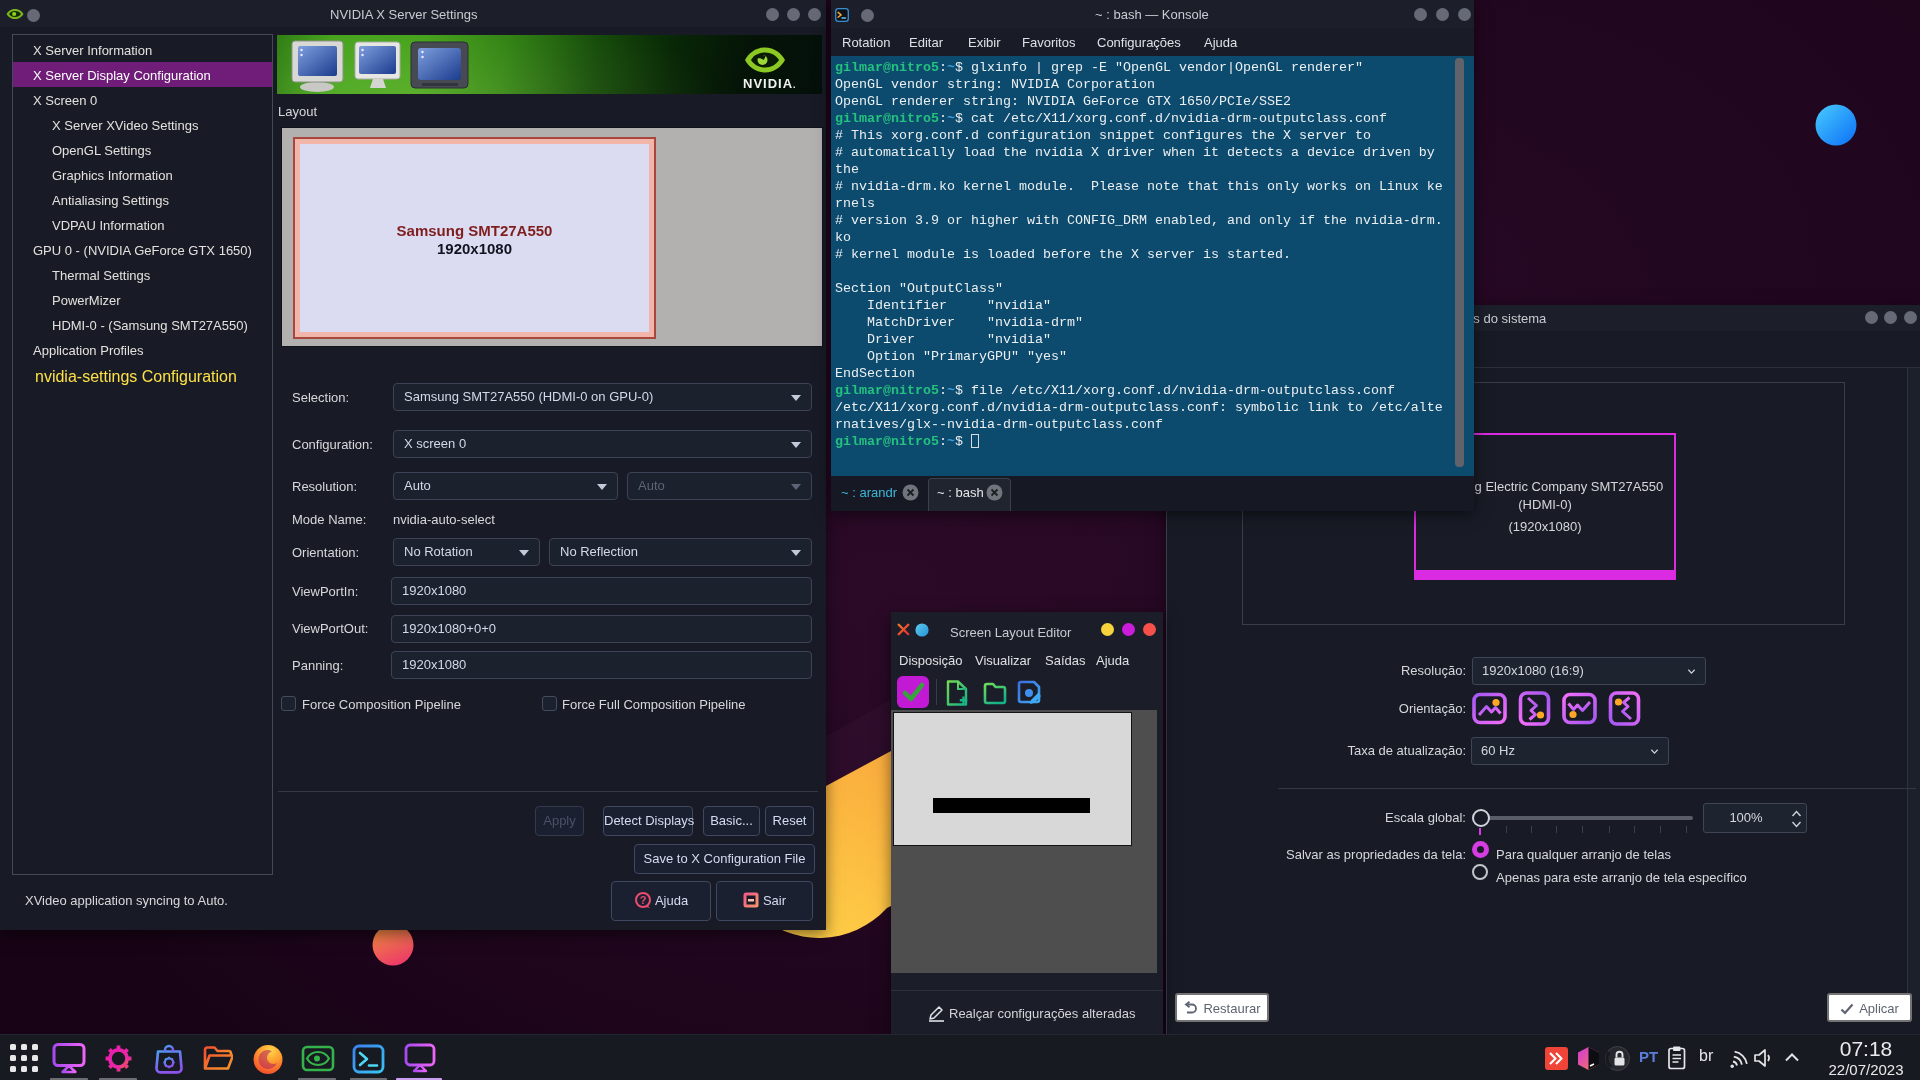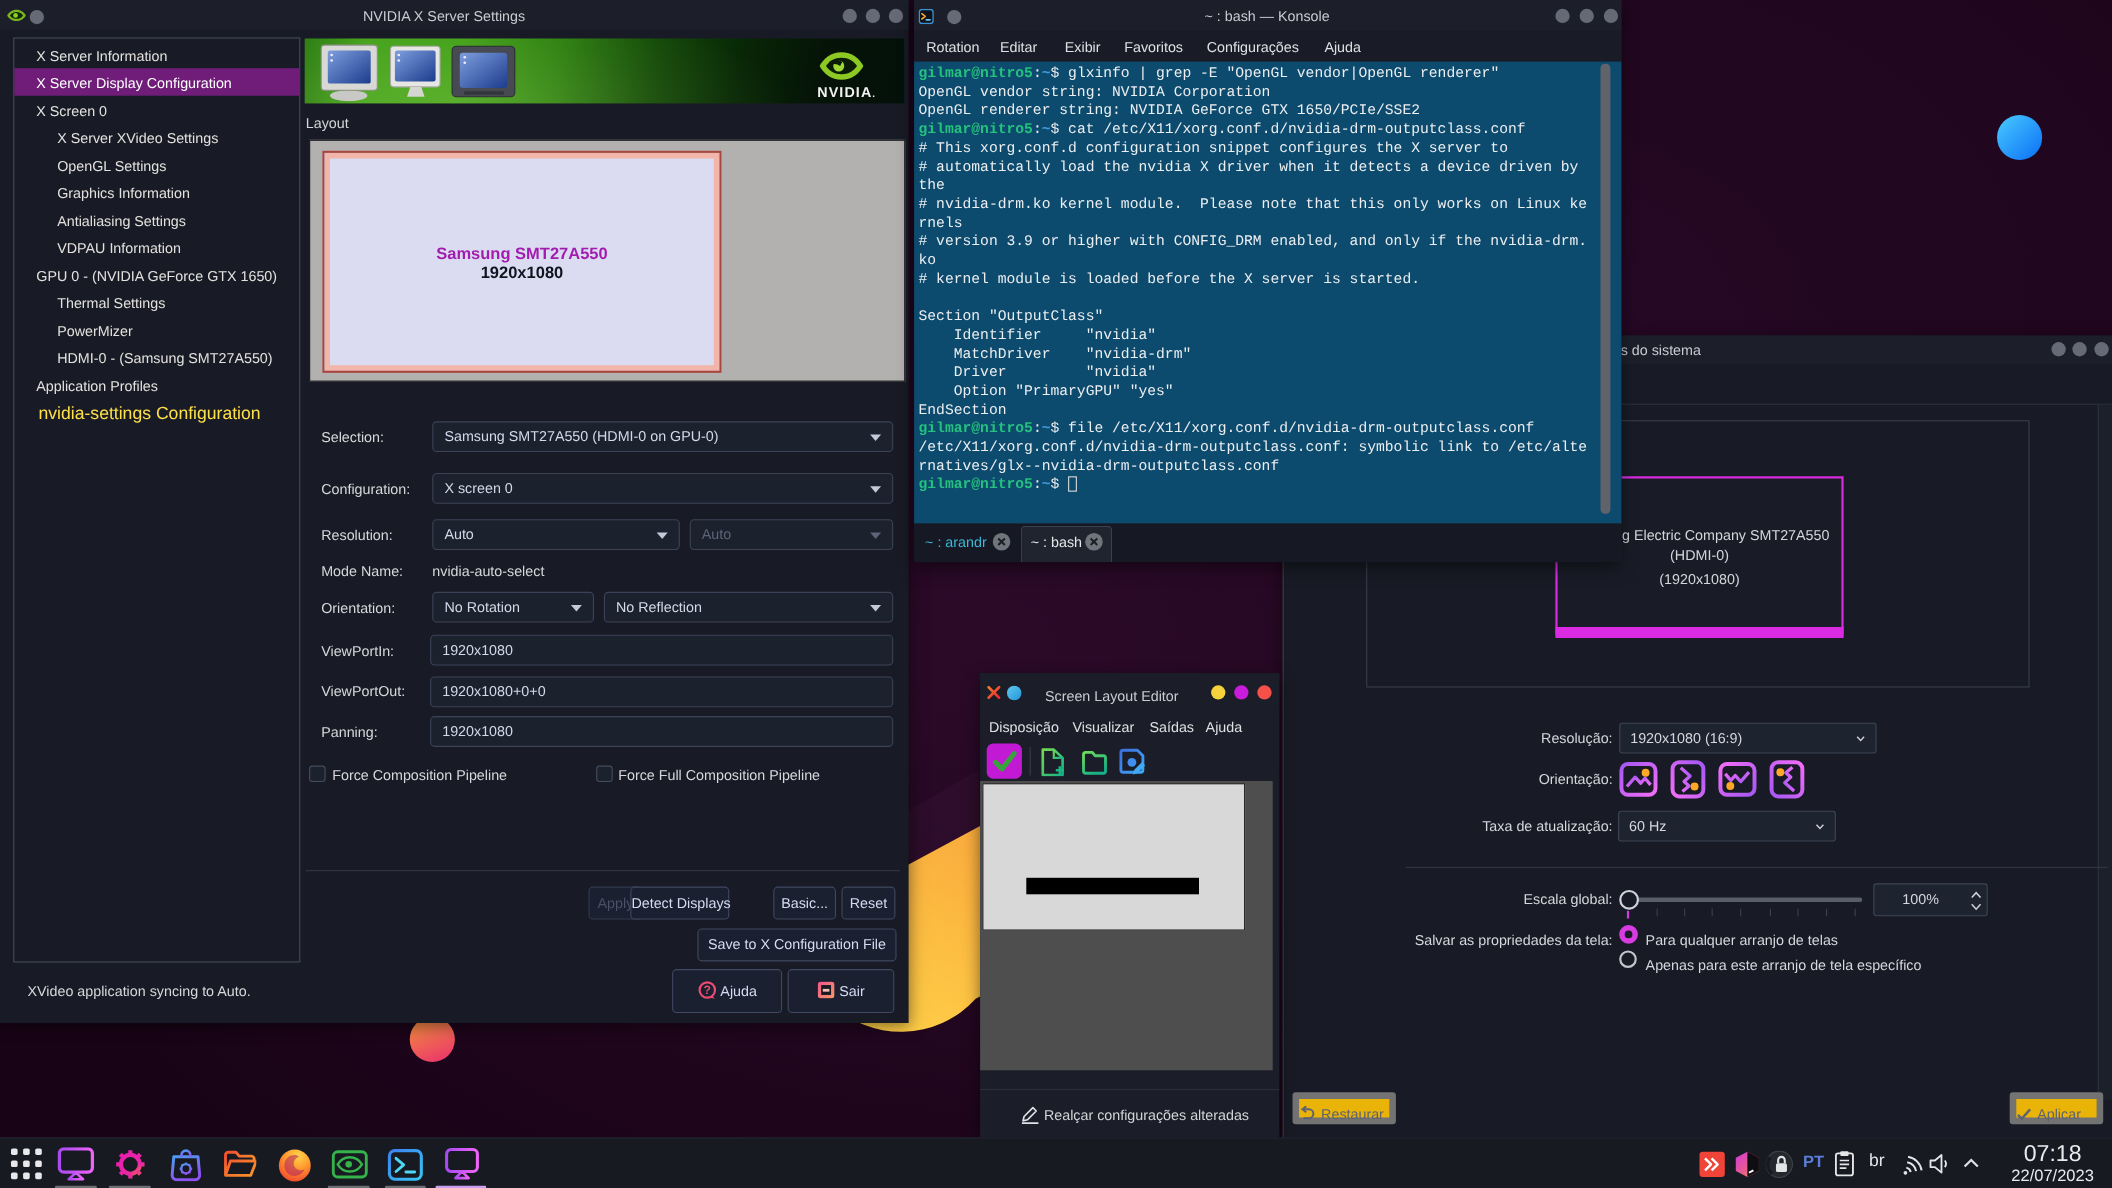--- a/index.html
+++ b/index.html
@@ -25,22 +25,22 @@
 .lbl{position:absolute;font-size:13px;color:#d7d8db;white-space:nowrap}
 .cb{position:absolute;width:15px;height:15px;background:#1c212e;border:1px solid #454c5e;border-radius:3px}
 
 .kdd{position:absolute;background:#1e2330;border:1px solid #3e4555;border-radius:3px;height:28px;
 font-size:13px;color:#d5d7dc;line-height:26px;padding-left:9px;white-space:nowrap}
 .chev{position:absolute;right:9px;top:9px;width:9px;height:9px}
 .rlbl{position:absolute;font-size:13px;color:#d5d7dc;text-align:right;white-space:nowrap}
 .pg{color:#25c17e;font-weight:bold}
 .pb{color:#3f9bdc;font-weight:bold}
 .tick{position:absolute;top:521px;width:1px;height:7px;background:#3c404b}
-.kbtn{position:absolute;background:#eab308;border:6px solid #737373;border-radius:3px;
-font-size:13px;color:#5d6370;text-align:left;line-height:27px;white-space:nowrap}
+.kbtn{position:absolute;background:#ffffff;border:2px solid #737373;border-radius:3px;
+font-size:13px;color:#5d6370;text-align:center;line-height:27px;white-space:nowrap}
 
 #tbar{position:absolute;left:0;top:1034px;width:1920px;height:46px;background:#171a21;border-top:1px solid #232530}
 .tund{position:absolute;top:43px;height:3px;background:#6d6d74;border-radius:1px}
 </style>
 </head>
 <body>
 <div id="desk">
 <svg width="1920" height="1080" style="position:absolute;left:0;top:0">
 <defs>
 <linearGradient id="ylg" x1="1" y1="0" x2="0" y2="1">
@@ -302,21 +302,21 @@
       <path d="M32 10c-10 0-18 5-22.5 12C14 29 22 34 32 34s18-5 22.5-12C50 15 42 10 32 10z" fill="#0a1c06"></path>
       <circle cx="28" cy="22" r="8" fill="#9ed832"></circle>
       <path d="M14 16 C20 12 28 12 33 16 L30 22 C25 18 19 18 14 22 Z" fill="#0a1c06"></path>
     </svg>
     <div class="nw" style="left:466px;top:41px;font-size:13px;font-weight:bold;color:#f2f2f2;letter-spacing:1px">NVIDIA<span style="font-size:9px">.</span></div>
   </div>
 
   <div class="nw" style="left:278px;top:104px;font-size:13px;color:#d6d7da">Layout</div>
   <div class="abs" style="left:281px;top:127px;width:542px;height:220px;background:#b2b1b0;border:1px solid #101318"></div>
   <div class="abs" style="left:293px;top:137px;width:363px;height:202px;background:#dbdcf1;border:2px solid #a8473e;box-shadow:inset 0 0 0 5px #f2b5aa">
-    <div class="abs" style="left:0;top:83px;width:100%;text-align:center;font-size:15px;font-weight:bold;color:#a21caf">Samsung SMT27A550</div>
+    <div class="abs" style="left:0;top:83px;width:100%;text-align:center;font-size:15px;font-weight:bold;color:#7f1d1d">Samsung SMT27A550</div>
     <div class="abs" style="left:0;top:101px;width:100%;text-align:center;font-size:15px;font-weight:bold;color:#10141f">1920x1080</div>
   </div>
 
   <div class="lbl" style="left:292px;top:390px">Selection:</div>
   <div class="ndd" style="left:393px;top:383px;width:419px">Samsung SMT27A550 (HDMI-0 on GPU-0)<span class="ar"></span></div>
   <div class="lbl" style="left:292px;top:437px">Configuration:</div>
   <div class="ndd" style="left:393px;top:430px;width:419px">X screen 0<span class="ar"></span></div>
   <div class="lbl" style="left:292px;top:479px">Resolution:</div>
   <div class="ndd" style="left:393px;top:472px;width:225px">Auto<span class="ar"></span></div>
   <div class="ndd" style="left:627px;top:472px;width:185px;color:#5d6476">Auto<span class="ar" style="border-top-color:#5d6476"></span></div>
@@ -332,21 +332,21 @@
   <div class="lbl" style="left:292px;top:658px">Panning:</div>
   <div class="nin" style="left:391px;top:651px;width:421px">1920x1080</div>
   <div class="cb" style="left:281px;top:696px"></div>
   <div class="lbl" style="left:302px;top:697px">Force Composition Pipeline</div>
   <div class="cb" style="left:542px;top:696px"></div>
   <div class="lbl" style="left:562px;top:697px">Force Full Composition Pipeline</div>
 
   <div class="abs" style="left:278px;top:791px;width:540px;height:1px;background:#343845"></div>
 
   <div class="nbtn" style="left:535px;top:806px;width:49px;height:30px;color:#4a5168;border-color:#333a4e">Apply</div>
-  <div class="nbtn" style="left:573px;top:806px;width:90px;height:30px">Detect Displays</div>
+  <div class="nbtn" style="left:603px;top:806px;width:90px;height:30px">Detect Displays</div>
   <div class="nbtn" style="left:703px;top:806px;width:57px;height:30px">Basic...</div>
   <div class="nbtn" style="left:765px;top:806px;width:49px;height:30px">Reset</div>
   <div class="nbtn" style="left:634px;top:844px;width:181px;height:30px">Save to X Configuration File</div>
   <div class="nbtn" style="left:611px;top:881px;width:100px;height:40px;line-height:38px">
     <svg style="vertical-align:-4px;margin-right:3px" width="18" height="18" viewBox="0 0 18 18">
       <circle cx="9" cy="9" r="7" fill="none" stroke="#ec4b6f" stroke-width="2"></circle>
       <path d="M13 14 L16 17 L12 16 Z" fill="#ec4b6f"></path>
       <text x="9" y="13" font-size="11" font-weight="bold" fill="#ec4b6f" text-anchor="middle" font-family="Liberation Sans">?</text>
     </svg>Ajuda</div>
   <div class="nbtn" style="left:716px;top:881px;width:97px;height:40px;line-height:38px">

